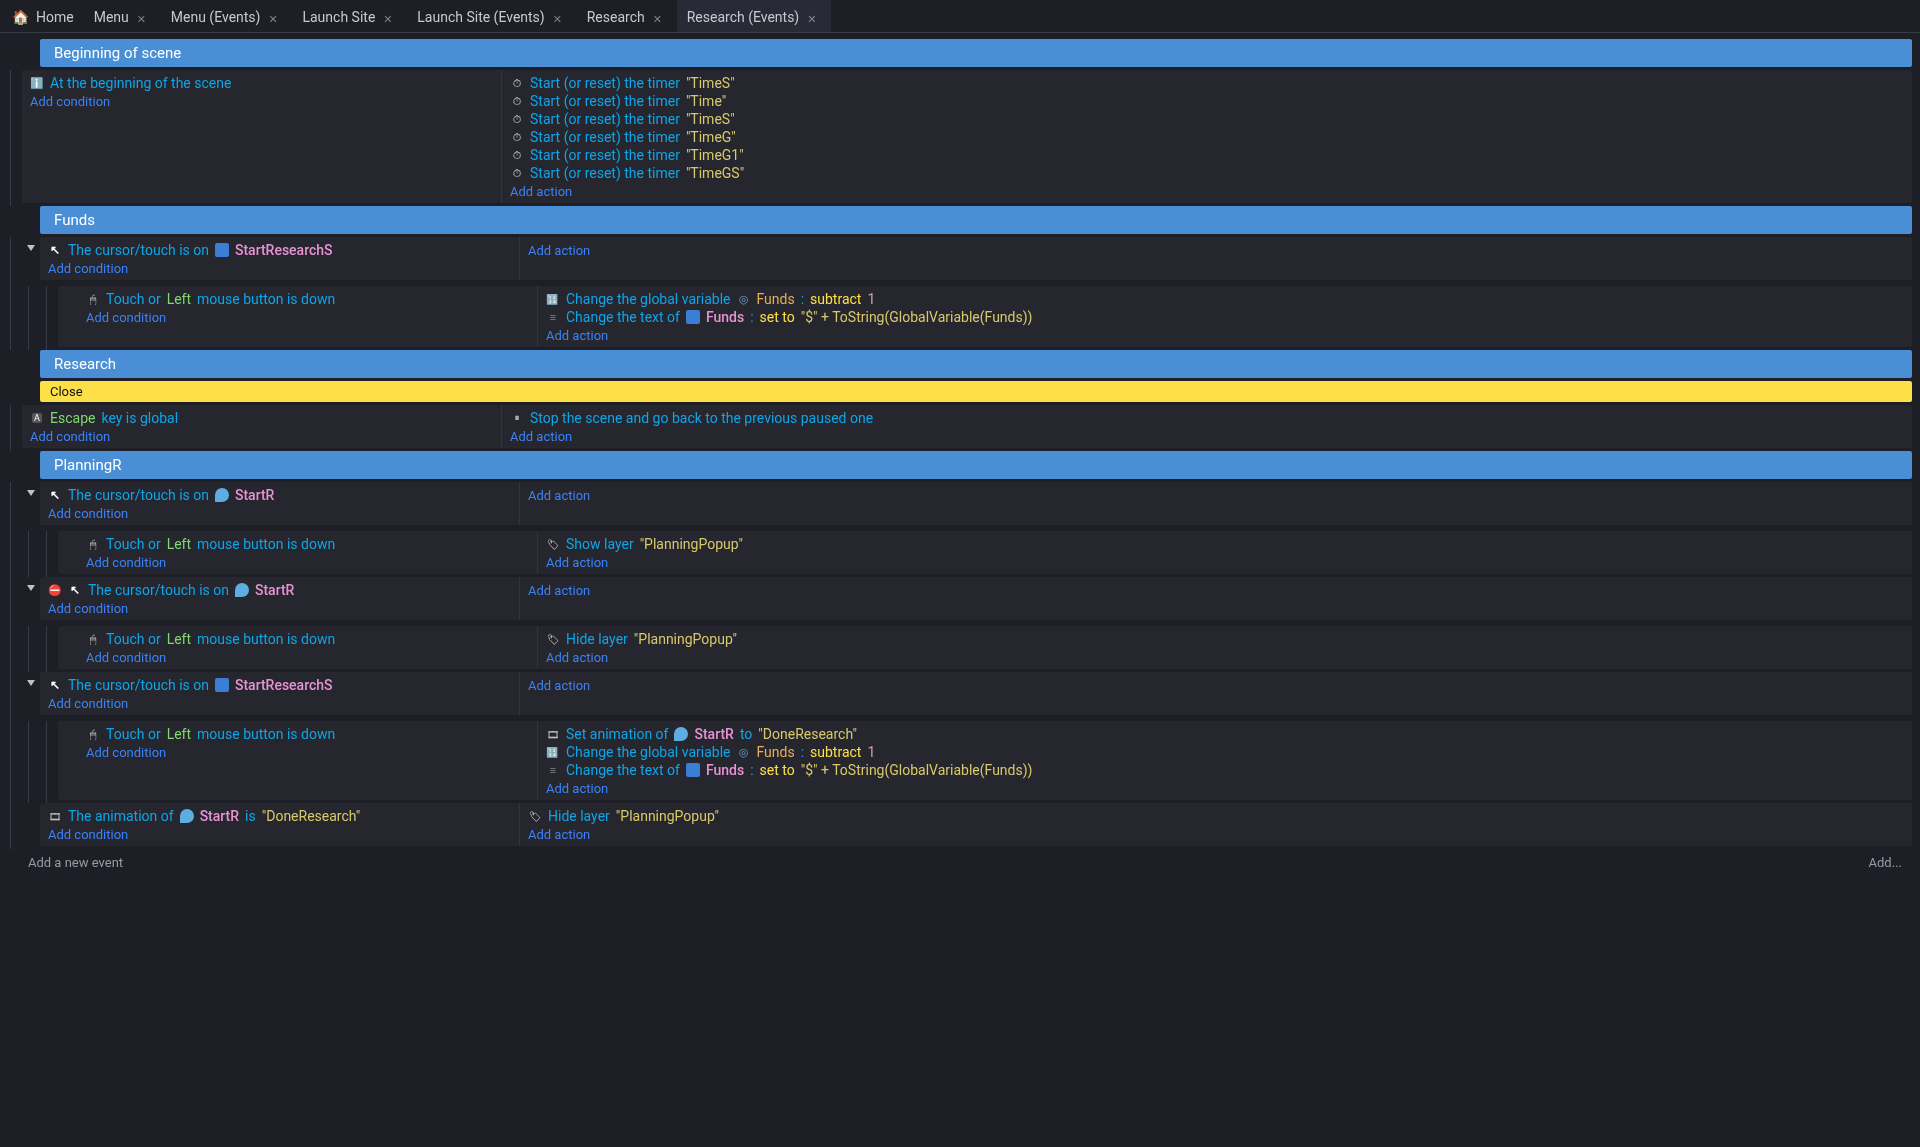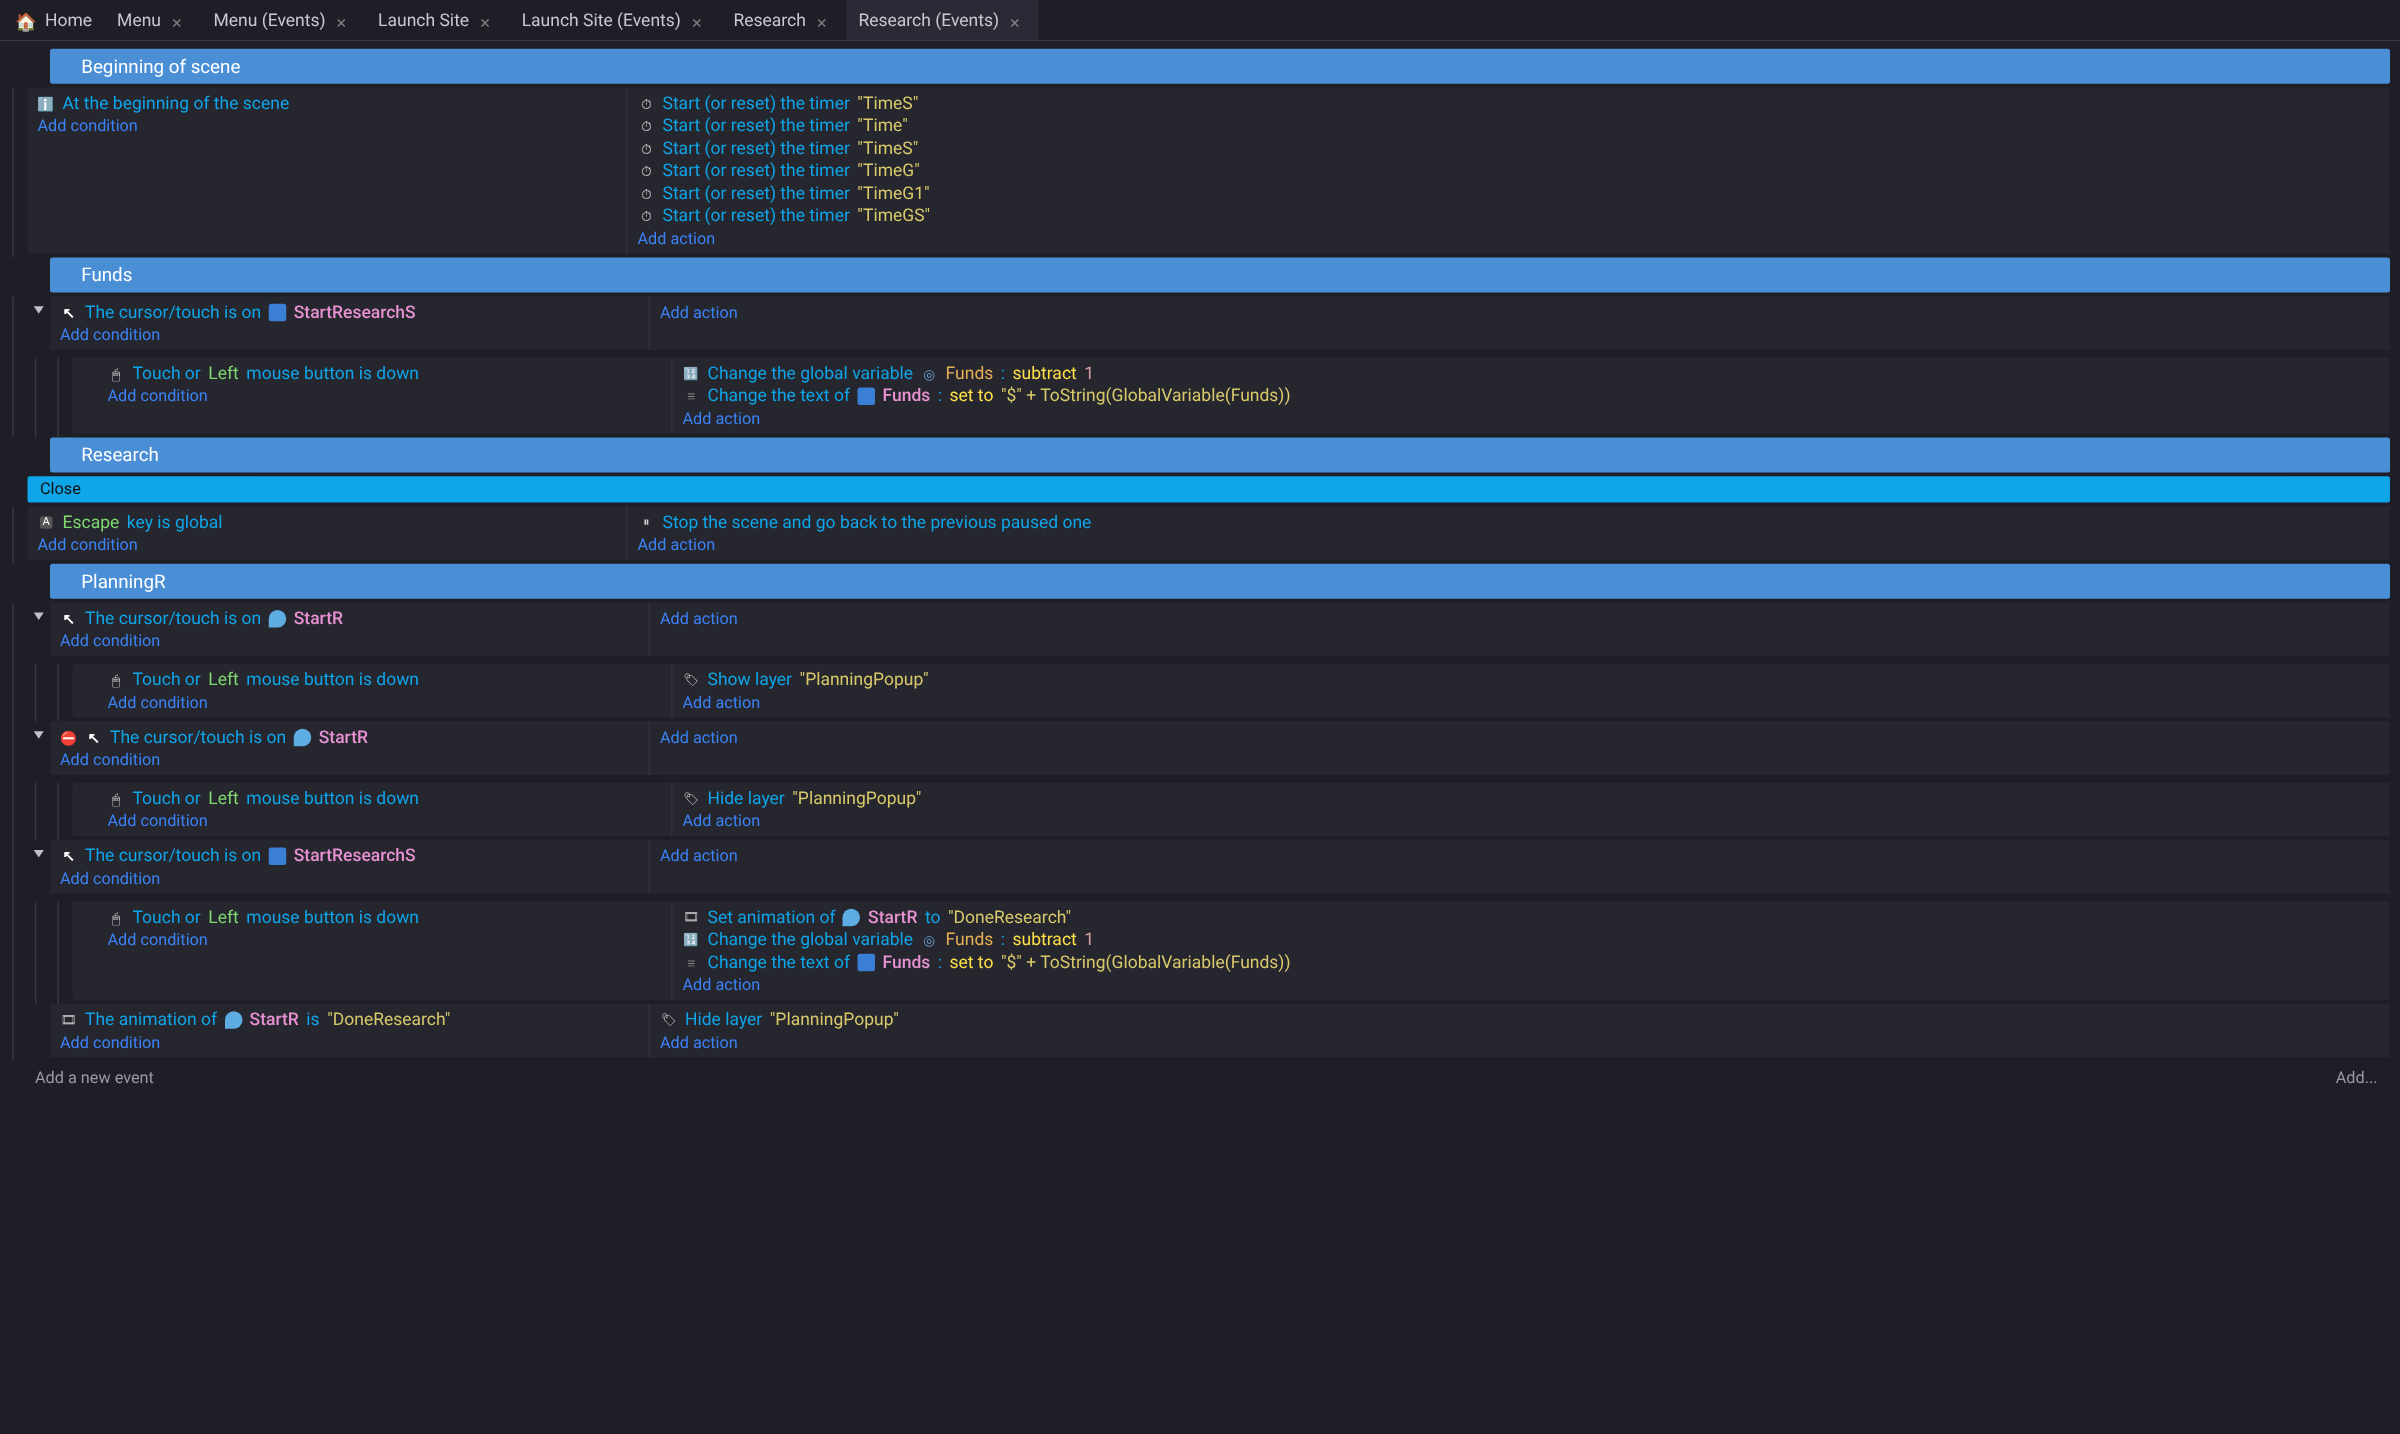--- a/index.html
+++ b/index.html
@@ -14,22 +14,22 @@
 .close-icon::before { content:"✕"; font-size:11px; color:#aaa; }
 
 
 .events { padding:6px 8px 8px 4px; }
 .row { display:flex; align-items:flex-start; }
 .gutter { width:18px; flex:none; display:flex; justify-content:center; padding-top:4px; }
 .chevron { width:0; height:0; border-left:4px solid transparent; border-right:4px solid transparent; border-top:6px solid #c0c0c8; margin-top:4px; }
 .tree-line { width:14px; flex:none; position:relative; }
 .tree-line::before { content:""; position:absolute; left:6px; top:0; bottom:0; width:1px; background:#3a3a44; }
 
-.group-header { background:#4a8fd6; color:#fff; padding:5px 25px; border-radius:2px; margin-left:18px; margin-bottom:3px; font-size:15px; }
-.comment-bar { background:#0ea5e9; color:#111; padding:3px 10px; margin-bottom:3px; border-radius:2px; font-size:13px; }
+.group-header { background:#4a8fd6; color:#fff; padding:5px 14px; border-radius:2px; margin-left:18px; margin-bottom:3px; font-size:15px; }
+.comment-bar { background:#fde047; color:#111; padding:3px 10px; margin-left:18px; margin-bottom:3px; border-radius:2px; font-size:13px; }
 
 .event { display:flex; margin-bottom:3px; background:#26262e; border-radius:2px; }
 .cond-col { width:480px; flex:none; border-right:1px solid #34343e; padding:4px 8px 4px 8px; }
 .cond-col.indent1 { padding-left:28px; }
 .act-col { flex:1; padding:4px 8px; }
 
 .line { display:flex; align-items:center; gap:6px; padding:1px 0; flex-wrap:wrap; }
 .icon-slot { width:14px; height:14px; display:inline-flex; align-items:center; justify-content:center; flex:none; }
 
 .ico-info::before { content:"ℹ️"; font-size:11px; }

